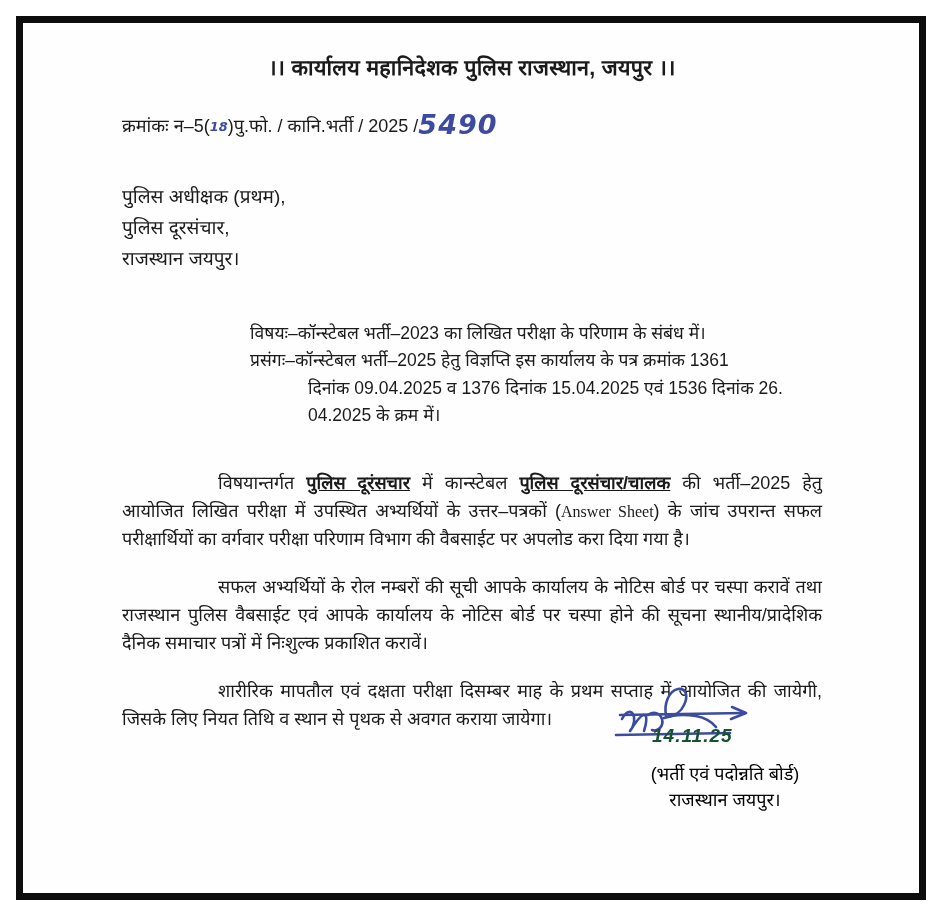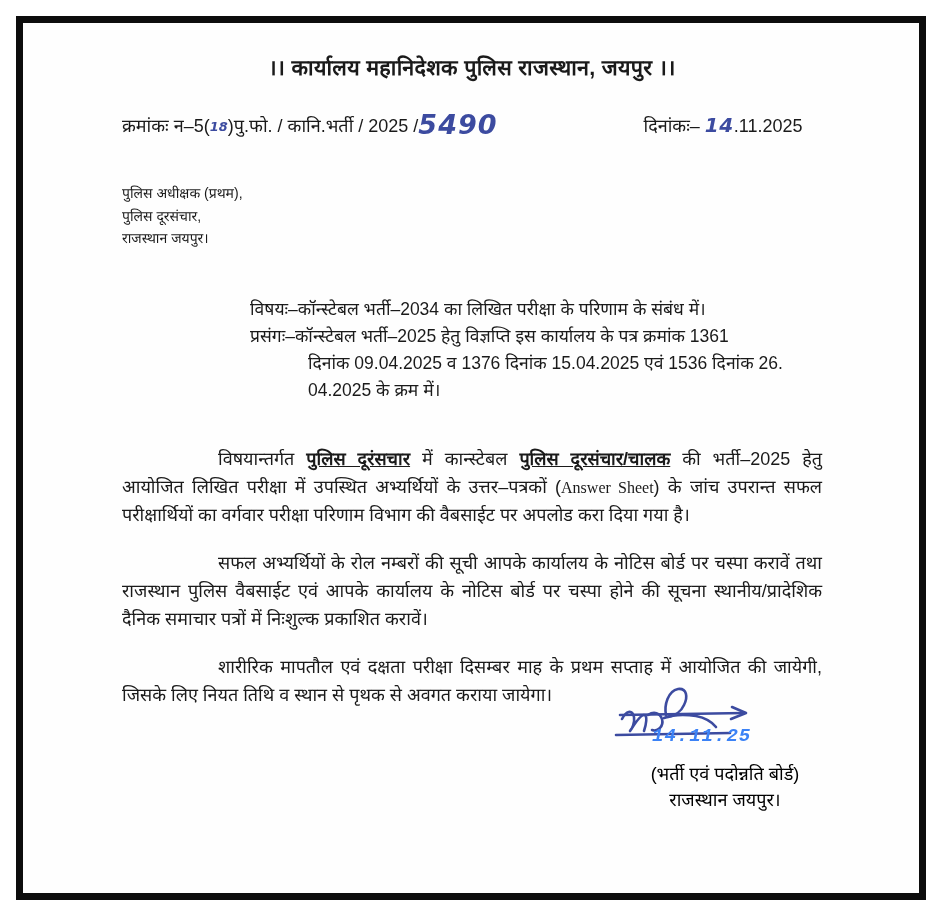--- a/index.html
+++ b/index.html
@@ -84,21 +84,21 @@
     font-family: "DejaVu Sans", sans-serif;
     color: #3c4ba0;
     font-size: 13px;
     font-style: italic;
     font-weight: 700;
     position: relative;
     top: -1px;
   }
 
   .addressee {
-    font-size: 14px;
+    font-size: 19px;
     line-height: 1.62;
     margin: 8px 0 46px 0;
   }
   .addressee div { white-space: nowrap; }
 
   .subject-block {
     margin: 0 0 40px 128px;
     font-size: 17.5px;
     line-height: 1.55;
   }
@@ -130,22 +130,22 @@
     width: 330px;
     text-align: center;
   }
   .sig-graphic {
     height: 74px;
     position: relative;
     margin-bottom: 2px;
   }
   .sig-graphic svg { position: absolute; left: 44px; top: 0; }
   .sig-date {
-    color: #3b82f6;
-    font-family: Liberation Mono, monospace;
+    color: #14532d;
+    font-family: Liberation Sans, sans-serif;
     font-style: italic;
     font-weight: 600;
     font-size: 19px;
     letter-spacing: 1px;
     position: absolute;
     left: 92px;
     top: 40px;
   }
   .sign-name {
     font-size: 19px;
@@ -166,34 +166,30 @@
   <div id="sheet"></div>
 
   <div class="doc-body">
 
     <div class="title">।। कार्यालय महानिदेशक पुलिस राजस्थान, जयपुर ।।</div>
 
     <div class="refline">
       <span class="ref-left">
         <span>क्रमांकः न–5(</span><span class="hand-tiny">18</span><span>)पु.फो. / कानि.भर्ती / 2025 /</span><span class="hand">5490</span>
       </span>
-      <span class="ref-right">
-        <span>दिनांकः–</span>
-        <span class="hand-sm">14</span><span>.11.2025</span>
-      </span>
     </div>
 
     <div class="addressee">
       <div>पुलिस अधीक्षक (प्रथम),</div>
       <div>पुलिस दूरसंचार,</div>
       <div>राजस्थान जयपुर।</div>
     </div>
 
     <div class="subject-block">
-      <div class="sub-line">विषयः–कॉन्स्टेबल भर्ती–2034 का लिखित परीक्षा के परिणाम के संबंध में।</div>
+      <div class="sub-line">विषयः–कॉन्स्टेबल भर्ती–2023 का लिखित परीक्षा के परिणाम के संबंध में।</div>
       <div class="sub-line">प्रसंगः–कॉन्स्टेबल भर्ती–2025 हेतु विज्ञप्ति इस कार्यालय के पत्र क्रमांक 1361</div>
       <div class="sub-line cont">दिनांक 09.04.2025 व 1376 दिनांक 15.04.2025 एवं 1536 दिनांक 26.</div>
       <div class="sub-line cont">04.2025 के क्रम में।</div>
     </div>
 
     <p class="para"><span class="indent"></span><span>विषयान्तर्गत </span><span class="ul">पुलिस दूरंसचार</span><span> में कान्स्टेबल </span><span class="ul">पुलिस दूरसंचार/चालक</span><span> की भर्ती–2025 हेतु आयोजित लिखित परीक्षा में उपस्थित अभ्यर्थियों के उत्तर–पत्रकों (</span><span class="latin">Answer Sheet</span><span>) के जांच उपरान्त सफल परीक्षार्थियों का वर्गवार परीक्षा परिणाम विभाग की वैबसाईट पर अपलोड करा दिया गया है।</span></p>
 
     <p class="para"><span class="indent"></span><span>सफल अभ्यर्थियों के रोल नम्बरों की सूची आपके कार्यालय के नोटिस बोर्ड पर चस्पा करावें तथा राजस्थान पुलिस वैबसाईट एवं आपके कार्यालय के नोटिस बोर्ड पर चस्पा होने की सूचना स्थानीय/प्रादेशिक दैनिक समाचार पत्रों में निःशुल्क प्रकाशित करावें।</span></p>
 
     <p class="para"><span class="indent"></span><span>शारीरिक मापतौल एवं दक्षता परीक्षा दिसम्बर माह के प्रथम सप्ताह में आयोजित की जायेगी, जिसके  लिए नियत तिथि व स्थान से पृथक से अवगत कराया जायेगा।</span></p>

